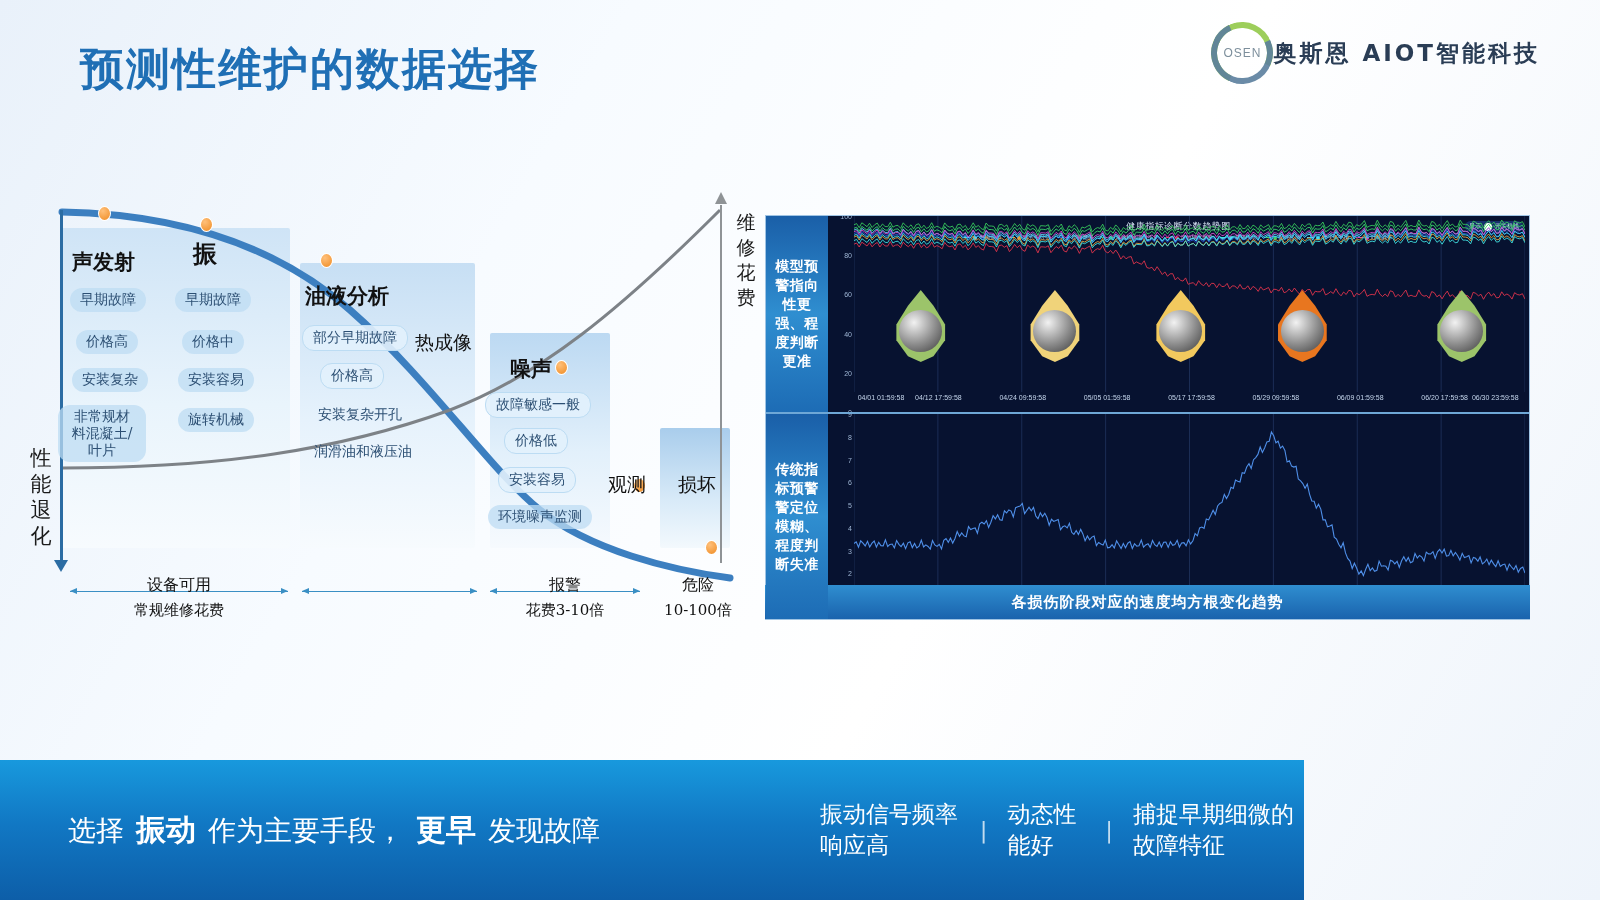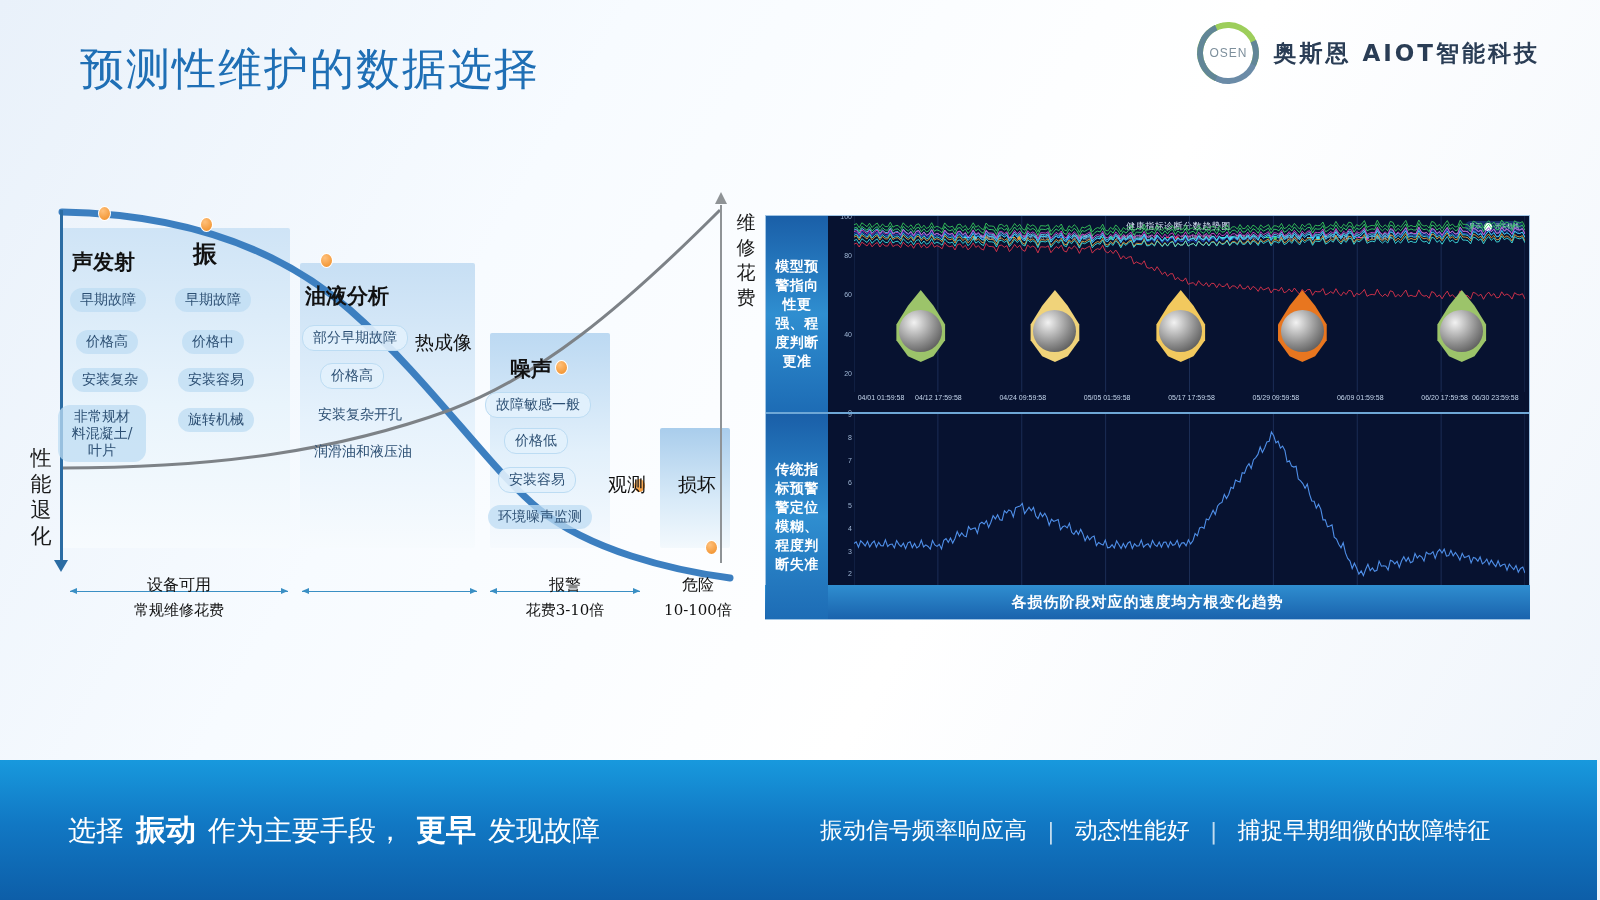--- a/index.html
+++ b/index.html
@@ -5,25 +5,25 @@
   * { margin:0; padding:0; box-sizing:border-box; }
   html,body { width:1600px; height:900px; overflow:hidden; }
   body {
     font-family:"Liberation Sans","DejaVu Sans",sans-serif;
     background:linear-gradient(120deg,#e9f1fa 0%, #f7fbff 30%, #ffffff 60%, #eef4fb 100%);
     position:relative;
   }
   
   #slide-title{
     position:absolute; left:80px; top:40px;
-    font-size:44px; font-weight:400; letter-spacing:2px;
+    font-size:44px; font-weight:700; letter-spacing:2px;
     color:#1f6fb5;
     font-family:"DejaVu Serif","Liberation Serif",serif;
   }
-  #logo-area{ position:absolute; right:60px; top:22px; display:flex; align-items:center; gap:14px; }
+  #logo-area{ position:absolute; right:60px; top:22px; display:flex; align-items:center; }
   #logo-ring{ width:62px; height:62px; position:relative; }
   #logo-ring .ring-top,#logo-ring .ring-bot{
     position:absolute; left:0; top:0; width:62px; height:62px;
     border-radius:50%; border:6px solid transparent;
   }
   #logo-ring .ring-top{ border-top-color:#8dc63f; border-left-color:#8dc63f; border-right-color:#8dc63f; transform:rotate(-20deg); opacity:.85;}
   #logo-ring .ring-bot{ border-bottom-color:#5b7f9e; border-left-color:#5b7f9e; border-right-color:#5b7f9e; transform:rotate(20deg); opacity:.9;}
   #logo-ring .ring-txt{
     position:absolute; inset:0; display:flex; align-items:center; justify-content:center;
     font-size:12px; letter-spacing:1px; color:#7d8f9c;
@@ -103,21 +103,21 @@
   .bubble{ position:absolute; width:58px; height:72px; z-index:2; }
   .bubble .drop{ position:absolute; inset:0; border-radius:50% 50% 50% 50%/ 62% 62% 38% 38%;
         clip-path:polygon(50% 0%,72% 22%,92% 48%,92% 70%,72% 92%,50% 100%,28% 92%,8% 70%,8% 48%,28% 22%); }
   .bubble .ball{ position:absolute; left:13%; top:28%; width:74%; height:58%; border-radius:50%; }
   #caption-bar{ position:absolute; left:765px; top:585px; width:765px; height:34px;
         background:linear-gradient(180deg,#2f8ed0,#1a63ad);
         color:#fff; font-size:15px; font-weight:bold; letter-spacing:1px;
         display:flex; align-items:center; justify-content:center; }
 
   
-  #footer{ position:absolute; left:0; bottom:0; width:1597px; height:140px;
+  #footer{ position:absolute; left:0; bottom:0; width:1304px; height:140px;
         background:linear-gradient(180deg,#1899dd 0%,#1178c4 45%,#0d5ea8 100%);
         color:#fff; }
   #footer-left{ position:absolute; left:68px; top:50%; transform:translateY(-50%);
         display:flex; align-items:baseline; white-space:nowrap;
         font-family:"DejaVu Serif","Liberation Serif",serif;}
   #footer-left .sm{ font-size:28px; }
   #footer-left .lg{ font-size:30px; font-weight:bold; margin:0 12px; }
   #footer-right{ position:absolute; left:820px; top:50%; transform:translateY(-50%);
         display:flex; align-items:center; gap:20px; font-size:23px;
         font-family:"DejaVu Serif","Liberation Serif",serif;}

